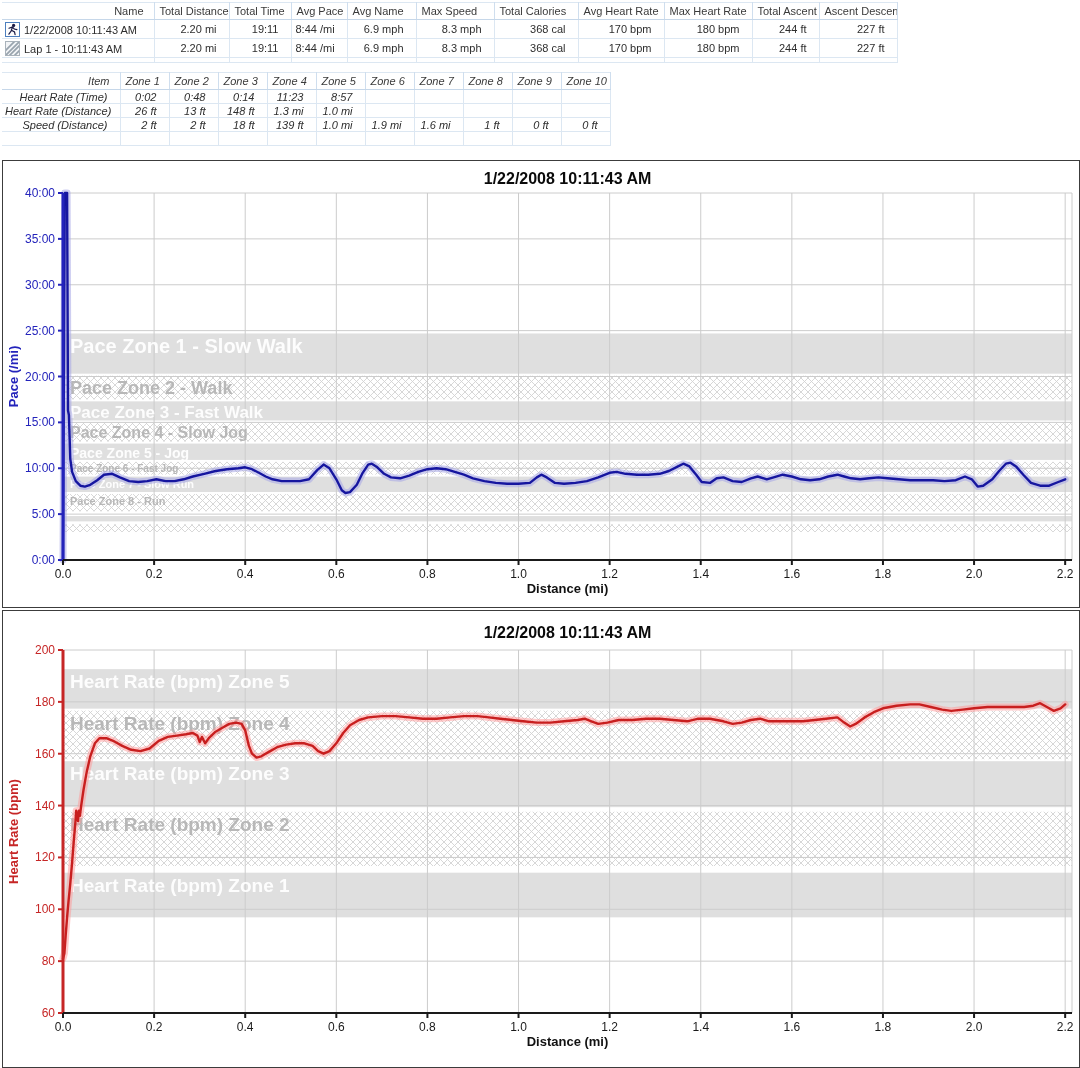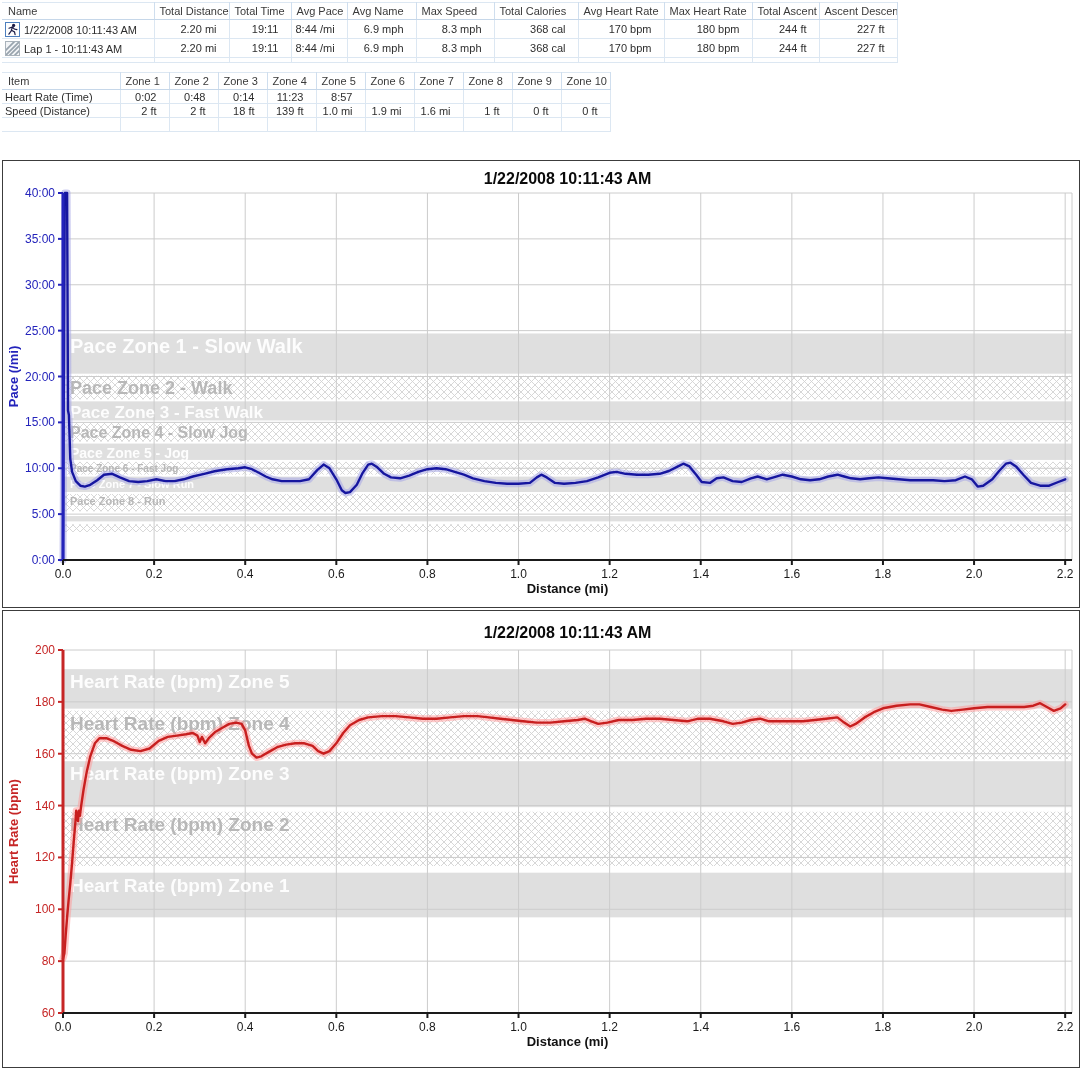--- a/index.html
+++ b/index.html
@@ -4,26 +4,26 @@
 <style>
   html,body{margin:0;padding:0;background:#fff;}
   body{width:1080px;height:1068px;position:relative;font-family:"Liberation Sans",sans-serif;overflow:hidden;}
   .page{position:absolute;inset:0;background:#fff;}
 
   
   table.grid{border-collapse:collapse;table-layout:fixed;position:absolute;left:2px;background:#fff;
              font-size:11px;color:#2e2e2e;border-top:1px solid #dce7f2;}
   table.grid th{font-weight:normal;color:#3a3a3a;height:16px;padding:0 10px 0 5px;text-align:left;
                 border-right:1px solid #cfdeee;border-bottom:1px solid #c6d7e9;white-space:nowrap;overflow:hidden;}
-  table.grid th.first{text-align:left;padding-left:6px;}
+  table.grid th.first{text-align:right;padding-left:6px;}
   table.grid td{height:18px;padding:0 12px 0 4px;text-align:right;border-right:1px solid #dce7f2;
                 border-bottom:1px solid #dce7f2;white-space:nowrap;overflow:hidden;}
   table.grid td.first{text-align:left;padding-left:3px;}
   table.grid tr.spacer td{height:4px;border-bottom:1px solid #dce7f2;}
-  #zones-table td{height:13px;}
+  #zones-table td{height:13px;text-align:right;}
   .icon{display:inline-block;width:15px;height:15px;vertical-align:-3px;margin-right:4px;}
   .runner-icon{border:1px solid #4d7fbe;background:#fdfdfd;box-sizing:border-box;}
   .lap-icon{border:1px solid #a9b2ba;background:#f2f4f6;box-sizing:border-box;overflow:hidden;}
 
   
   .chart-box{position:absolute;left:2px;width:1076px;background:#fff;border:1px solid #3c3c3c;}
   #chart-box-0{top:160px;height:446px;}
   #chart-box-1{top:610px;height:456px;}
   svg{display:block;}
 </style>
@@ -100,21 +100,21 @@
           <td></td>
           <td></td>
           <td></td>
           <td></td>
           <td></td>
           <td></td>
           <td></td>
         </tr>
       </tbody>
     </table>
-  <table class="grid" id="zones-table" style="top:72px;width:608px;">
+  <table class="grid" id="zones-table" style="top:72px;width:608px;font-style:italic;">
       <colgroup>
         <col style="width: 118px;">
         <col style="width: 49px;">
         <col style="width: 49px;">
         <col style="width: 49px;">
         <col style="width: 49px;">
         <col style="width: 49px;">
         <col style="width: 49px;">
         <col style="width: 49px;">
         <col style="width: 49px;">
@@ -137,20 +137,33 @@
         </tr>
       </thead>
       <tbody>
         <tr>
           <td class="first">Heart Rate (Time)</td>
           <td>0:02</td>
           <td>0:48</td>
           <td>0:14</td>
           <td>11:23</td>
           <td>8:57</td>
+          <td></td>
+          <td></td>
+          <td></td>
+          <td></td>
+          <td></td>
+        </tr>
+        <tr>
+          <td class="first">Heart Rate (Distance)</td>
+          <td>26 ft</td>
+          <td>13 ft</td>
+          <td>148 ft</td>
+          <td>1.3 mi</td>
+          <td>1.0 mi</td>
           <td></td>
           <td></td>
           <td></td>
           <td></td>
           <td></td>
         </tr>
         <tr>
           <td class="first">Speed (Distance)</td>
           <td>2 ft</td>
           <td>2 ft</td>

